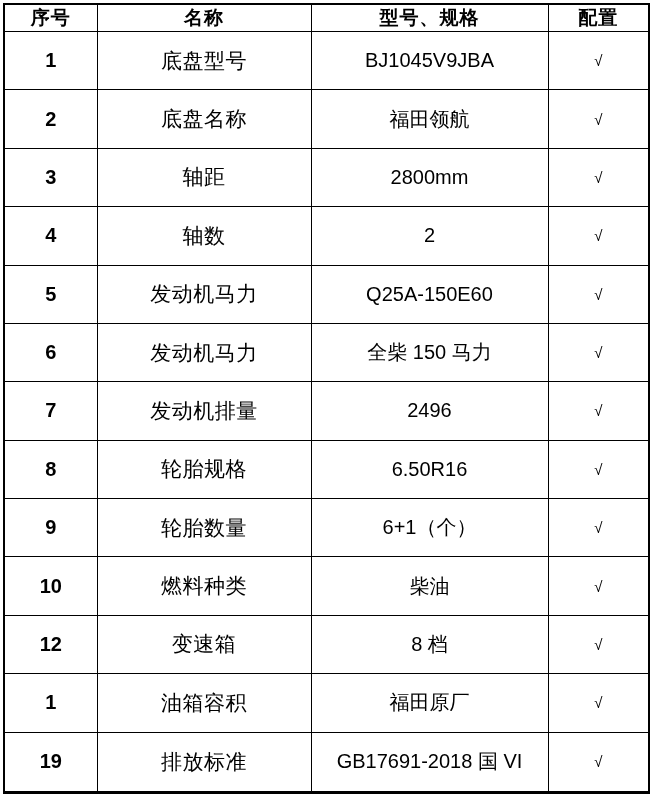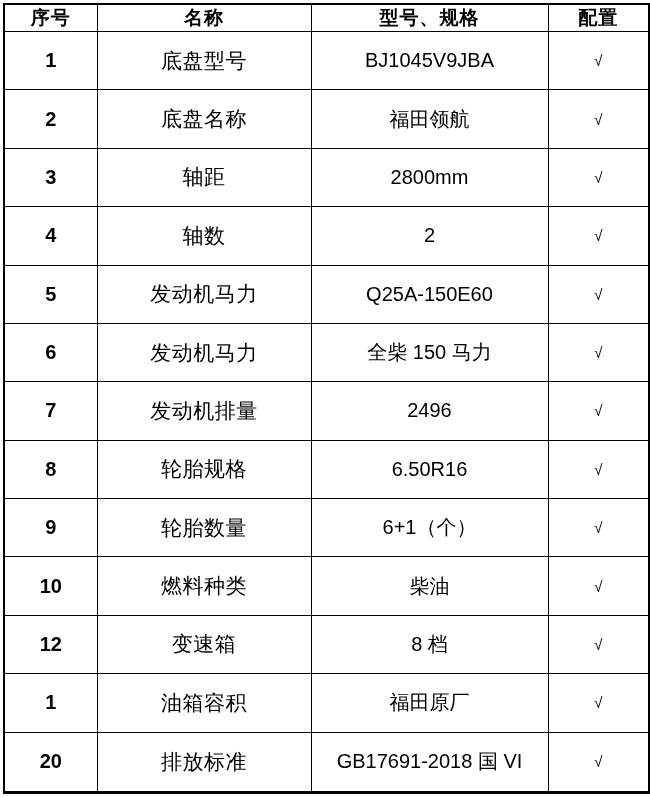--- a/index.html
+++ b/index.html
@@ -144,20 +144,20 @@
     <td class="col-spec">8 档</td>
     <td class="col-check">√</td>
   </tr>
         <tr>
     <td class="col-no">1</td>
     <td class="col-name">油箱容积</td>
     <td class="col-spec">福田原厂</td>
     <td class="col-check">√</td>
   </tr>
         <tr>
-    <td class="col-no">20</td>
+    <td class="col-no">19</td>
     <td class="col-name">排放标准</td>
     <td class="col-spec">GB17691-2018 国 VI</td>
     <td class="col-check">√</td>
   </tr>
       </tbody>
   </table>
 </div>
 
 </body></html>

